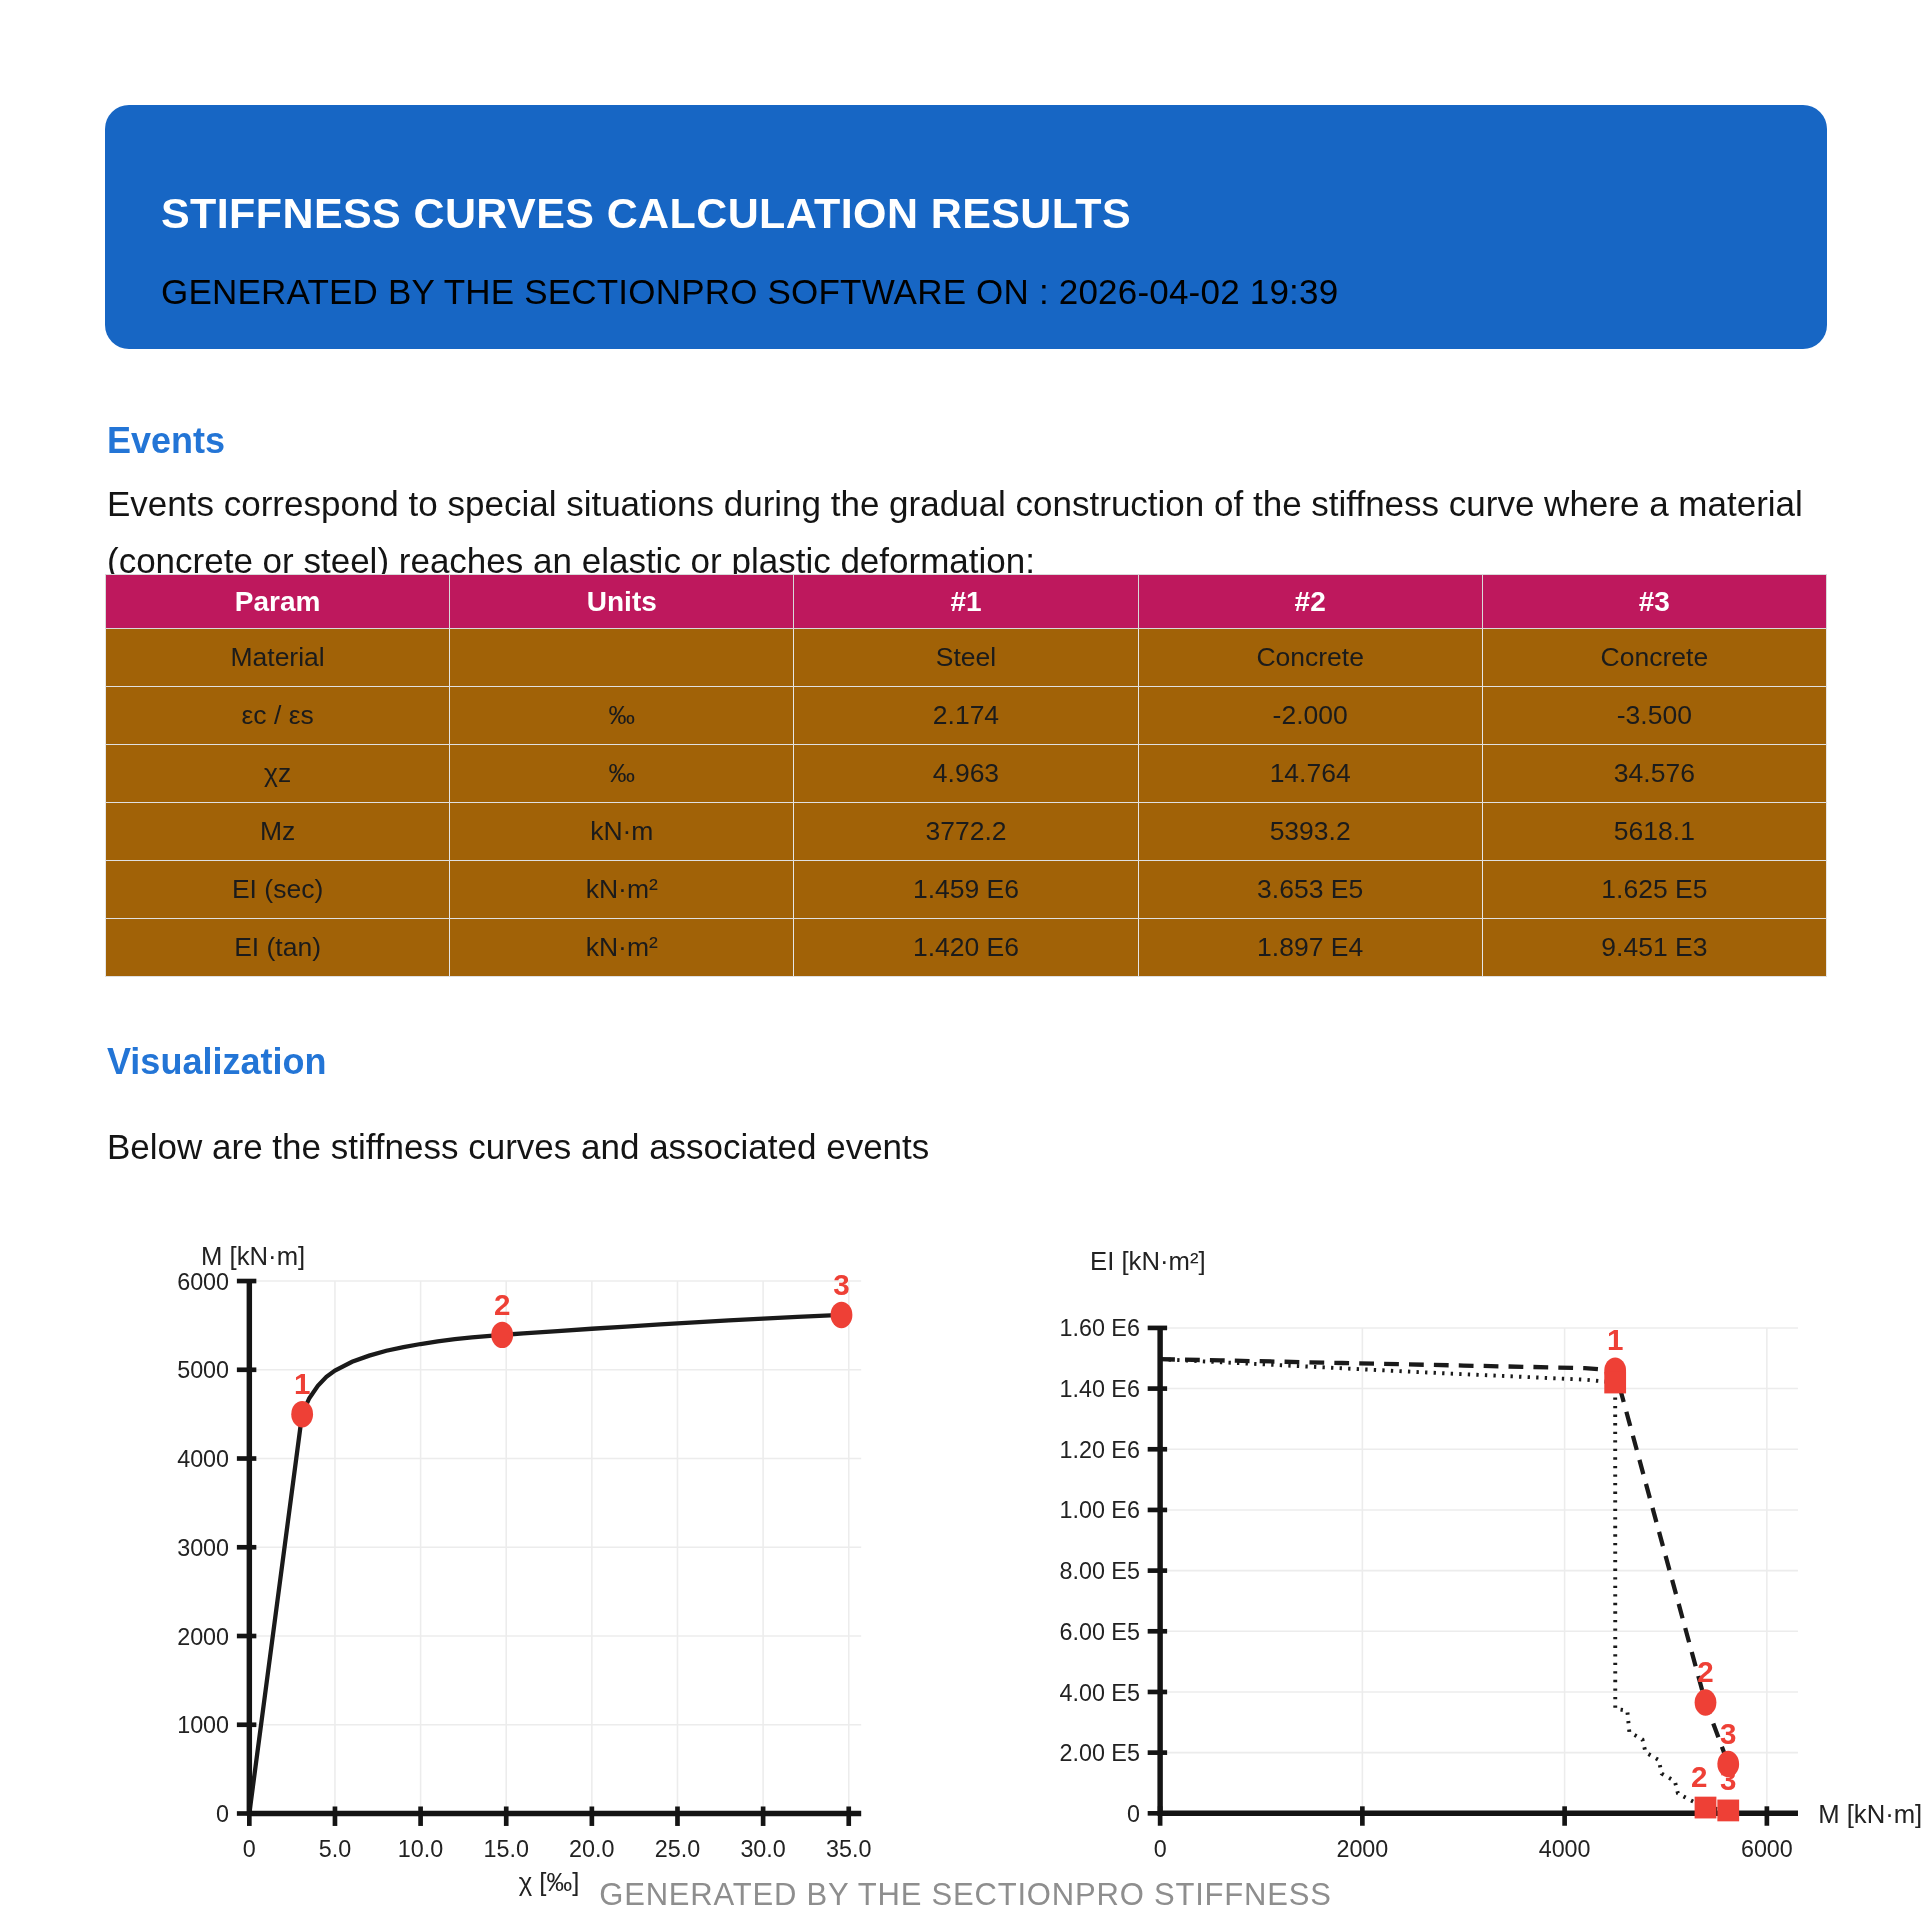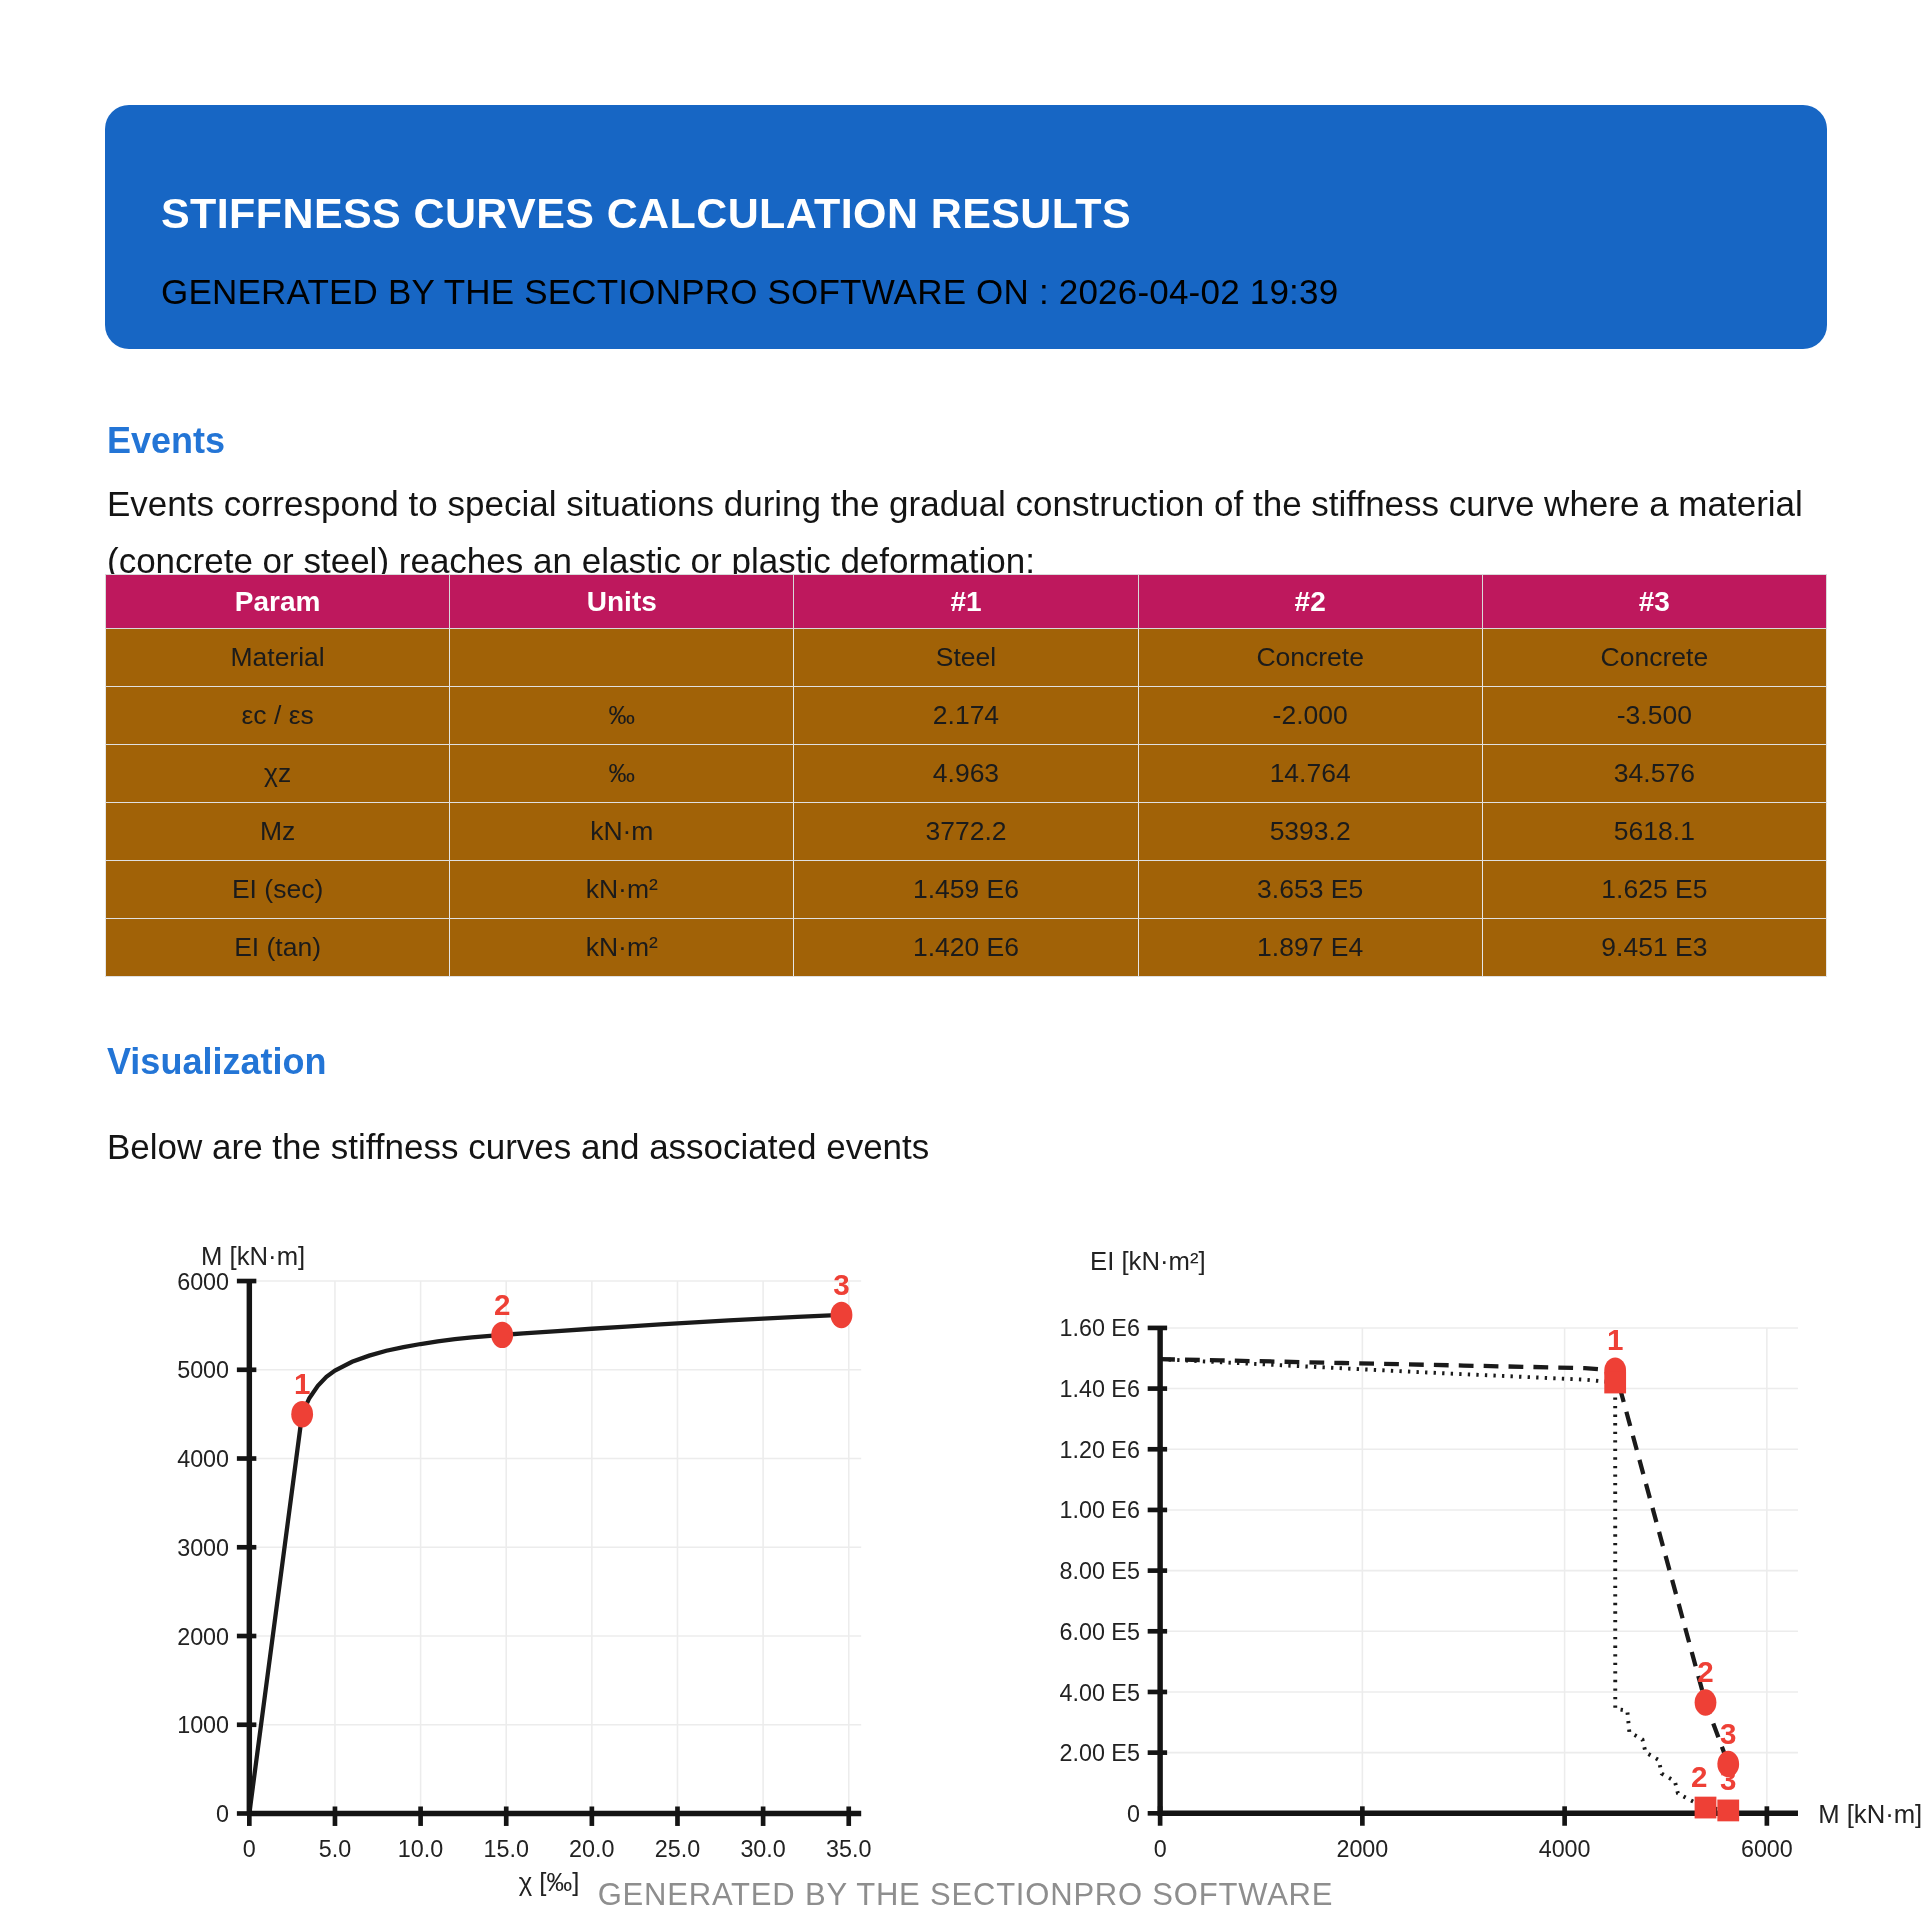--- a/index.html
+++ b/index.html
@@ -218,16 +218,16 @@
         <ellipse cx="831.116" cy="627.533" rx="14" ry="17" fill="#ee4036"></ellipse>
         <text x="831.116" y="601.533" font-size="38" text-anchor="middle" font-family="&quot;Liberation Sans&quot;,sans-serif" font-weight="700" fill="#ee4036">2</text>
         <ellipse cx="860.3530000000001" cy="706.625" rx="14" ry="17" fill="#ee4036"></ellipse>
         <text x="860.3530000000001" y="680.625" font-size="38" text-anchor="middle" font-family="&quot;Liberation Sans&quot;,sans-serif" font-weight="700" fill="#ee4036">3</text>
         <rect x="817.116" y="748.6017" width="28" height="28" fill="#ee4036"></rect>
         <text x="823.116" y="736.6017" font-size="38" text-anchor="middle" font-family="&quot;Liberation Sans&quot;,sans-serif" font-weight="700" fill="#ee4036">2</text>
         <rect x="846.3530000000001" y="752.31411" width="28" height="28" fill="#ee4036"></rect>
         <text x="860.3530000000001" y="740.31411" font-size="38" text-anchor="middle" font-family="&quot;Liberation Sans&quot;,sans-serif" font-weight="700" fill="#ee4036">3</text>
       </svg></div>
 
-  <div class="footer">GENERATED BY THE SECTIONPRO SOFTWARE</div>
+  <div class="footer">GENERATED BY THE SECTIONPRO STIFFNESS</div>
 
 </div>
 
 
 </body></html>

